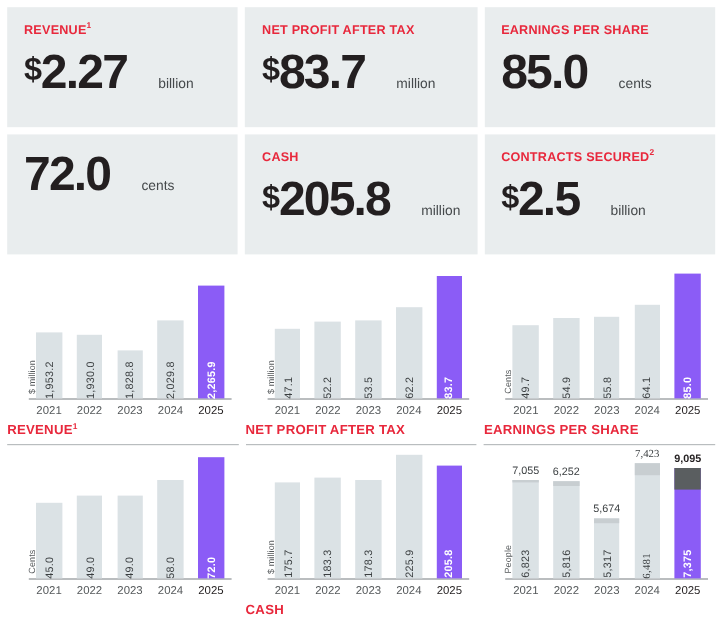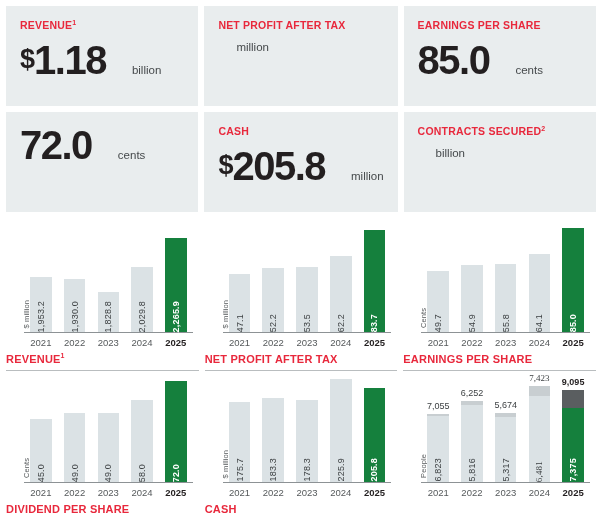--- a/index.html
+++ b/index.html
@@ -135,21 +135,21 @@
   }
   .bar {
     position: relative;
     width: 64%;
     background: #dbe2e5;
     display: flex;
     align-items: flex-end;
     justify-content: center;
   }
   .bar.highlight {
-    background: #15803d;
+    background: #8b5cf6;
   }
   .bar-seg-top {
     position: absolute;
     left: 0;
     right: 0;
     top: 0;
     background: #c8ced1;
   }
   .bar.highlight .bar-seg-top {
     background: #5a5e60;
@@ -197,21 +197,21 @@
     padding-top: 4px;
   }
   .xlabel {
     flex: 1 1 0;
     text-align: center;
     font-size: 9.5px;
     color: #55595b;
   }
   .xlabel.current {
     color: #231f20;
-    font-weight: bold;
+    font-weight: normal;
   }
 
   .chart-title {
     margin-top: 6px;
     color: #e8283c;
     font-size: 11px;
     font-weight: bold;
     letter-spacing: 0.2px;
     text-transform: uppercase;
     line-height: 1;
@@ -230,27 +230,28 @@
 </style>
 </head>
 <body>
 
 <div class="page">
 
   <div class="kpi-grid">
       <div class="kpi-card">
         <div class="kpi-label">REVENUE<sup>1</sup></div>
         <div class="kpi-value-row">
-          <div class="kpi-value"><span class="cur">$</span><span>1.18</span></div>
+          <div class="kpi-value"><span class="cur">$</span><span>2.27</span></div>
           <div class="kpi-unit">billion</div>
         </div>
       </div>
       <div class="kpi-card">
         <div class="kpi-label">NET PROFIT AFTER TAX</div>
         <div class="kpi-value-row">
+          <div class="kpi-value"><span class="cur">$</span><span>83.7</span></div>
           <div class="kpi-unit">million</div>
         </div>
       </div>
       <div class="kpi-card">
         <div class="kpi-label">EARNINGS PER SHARE</div>
         <div class="kpi-value-row">
           <div class="kpi-value"><span>85.0</span></div>
           <div class="kpi-unit">cents</div>
         </div>
       </div>
@@ -263,20 +264,21 @@
       <div class="kpi-card">
         <div class="kpi-label">CASH</div>
         <div class="kpi-value-row">
           <div class="kpi-value"><span class="cur">$</span><span>205.8</span></div>
           <div class="kpi-unit">million</div>
         </div>
       </div>
       <div class="kpi-card">
         <div class="kpi-label">CONTRACTS SECURED<sup>2</sup></div>
         <div class="kpi-value-row">
+          <div class="kpi-value"><span class="cur">$</span><span>2.5</span></div>
           <div class="kpi-unit">billion</div>
         </div>
       </div>
     </div>
 
   <div class="chart-grid">
       <div class="chart-cell">
         <div class="plot">
           <div class="axis-unit">$ million</div>
           <div class="bars">
@@ -434,21 +436,20 @@
           </div>
         </div>
         <div class="axis-line"></div>
         <div class="xlabels">
           <div class="xlabel">2021</div>
           <div class="xlabel">2022</div>
           <div class="xlabel">2023</div>
           <div class="xlabel">2024</div>
           <div class="xlabel current">2025</div>
         </div>
-        <div class="chart-title">DIVIDEND PER SHARE</div>
       </div>
       <div class="chart-cell">
         <div class="plot">
           <div class="axis-unit">$ million</div>
           <div class="bars">
             <div class="bar-slot">
               <div class="bar" style="height: 80.5px;">
                 <div class="bar-value">175.7</div>
               </div>
             </div>
@@ -482,35 +483,35 @@
           <div class="xlabel">2024</div>
           <div class="xlabel current">2025</div>
         </div>
         <div class="chart-title">CASH</div>
       </div>
       <div class="chart-cell">
         <div class="plot">
           <div class="axis-unit">People</div>
           <div class="bars">
             <div class="bar-slot">
-              <div class="bar" style="height: 68px;">
+              <div class="bar" style="height: 82px;">
                 <div class="bar-seg-top" style="height: 2.3px;"></div>
                 <div class="bar-total">7,055</div>
                 <div class="bar-value">6,823</div>
               </div>
             </div>
             <div class="bar-slot">
               <div class="bar" style="height: 81px;">
                 <div class="bar-seg-top" style="height: 4.4px;"></div>
                 <div class="bar-total">6,252</div>
                 <div class="bar-value">5,816</div>
               </div>
             </div>
             <div class="bar-slot">
-              <div class="bar" style="height: 69px;">
+              <div class="bar" style="height: 50px;">
                 <div class="bar-seg-top" style="height: 3.6px;"></div>
                 <div class="bar-total">5,674</div>
                 <div class="bar-value">5,317</div>
               </div>
             </div>
             <div class="bar-slot">
               <div class="bar" style="height: 96px; font-family: Liberation Serif, serif;">
                 <div class="bar-seg-top" style="height: 9.5px;"></div>
                 <div class="bar-total">7,423</div>
                 <div class="bar-value">6,481</div>

